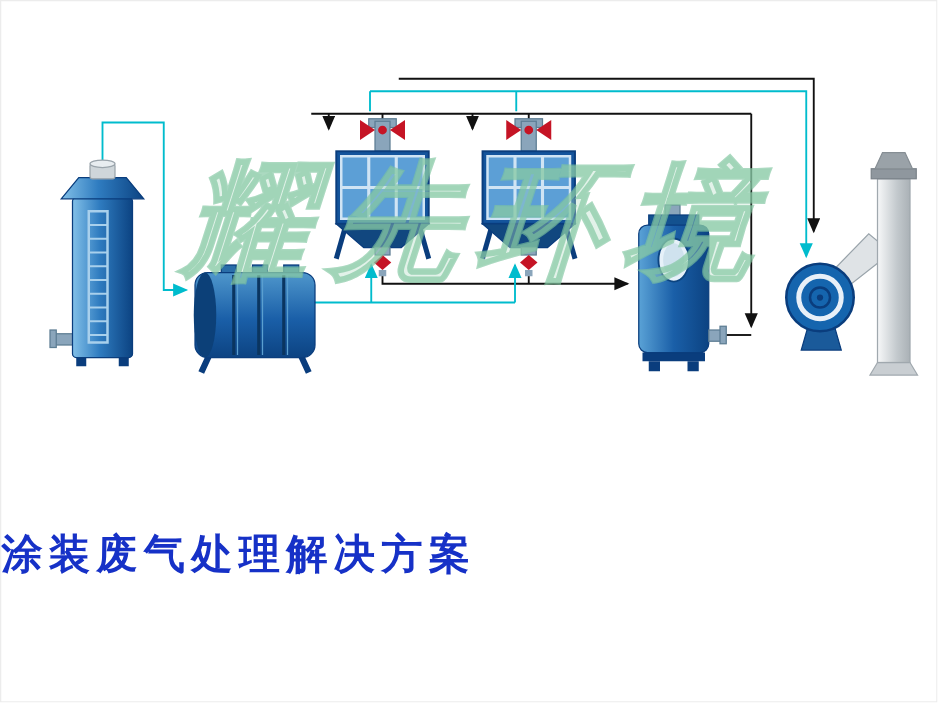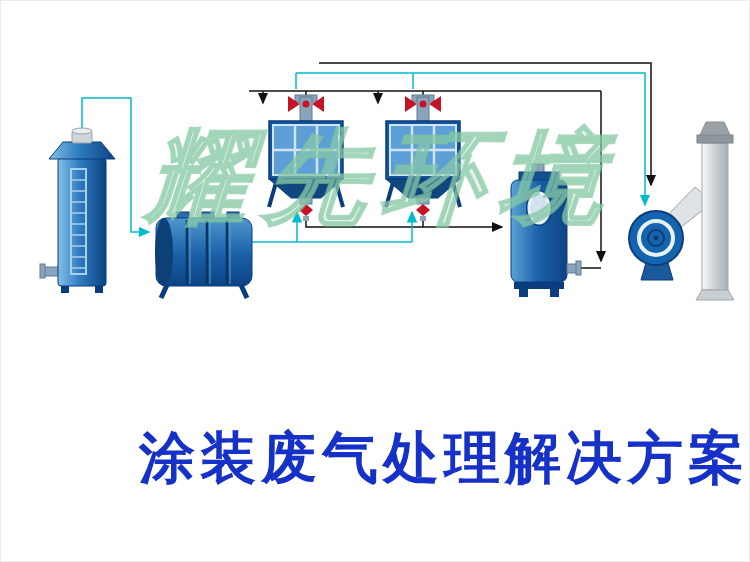--- a/index.html
+++ b/index.html
@@ -8,23 +8,23 @@
   .stage svg { position:absolute; left:0; top:0; }
   .watermark {
     position:absolute; left:146px; top:110px; white-space:nowrap; pointer-events:none;
     font-family:"DejaVu Serif", serif; font-weight:700; font-style:italic;
     font-size:102px; letter-spacing:16px;
     color:rgba(178,220,196,0.38);
     -webkit-text-stroke:2px rgba(126,196,158,0.65);
     transform:skewX(-4deg);
   }
   .title {
-    position:absolute; left:0; right:0; top:420px; text-align:right;
+    position:absolute; left:0; right:0; top:420px; text-align:left;
     font-family:"DejaVu Serif", serif; font-weight:700;
-    font-size:56px; letter-spacing:5px; color:#1631c7;
+    font-size:33px; letter-spacing:5px; color:#1631c7;
   }
 </style>
 </head>
 <body>
 
 <div class="stage">
 
   <svg width="750" height="562" viewBox="0 0 750 562">
     <defs>
       <linearGradient id="gTower" x1="0" y1="0" x2="1" y2="0">

